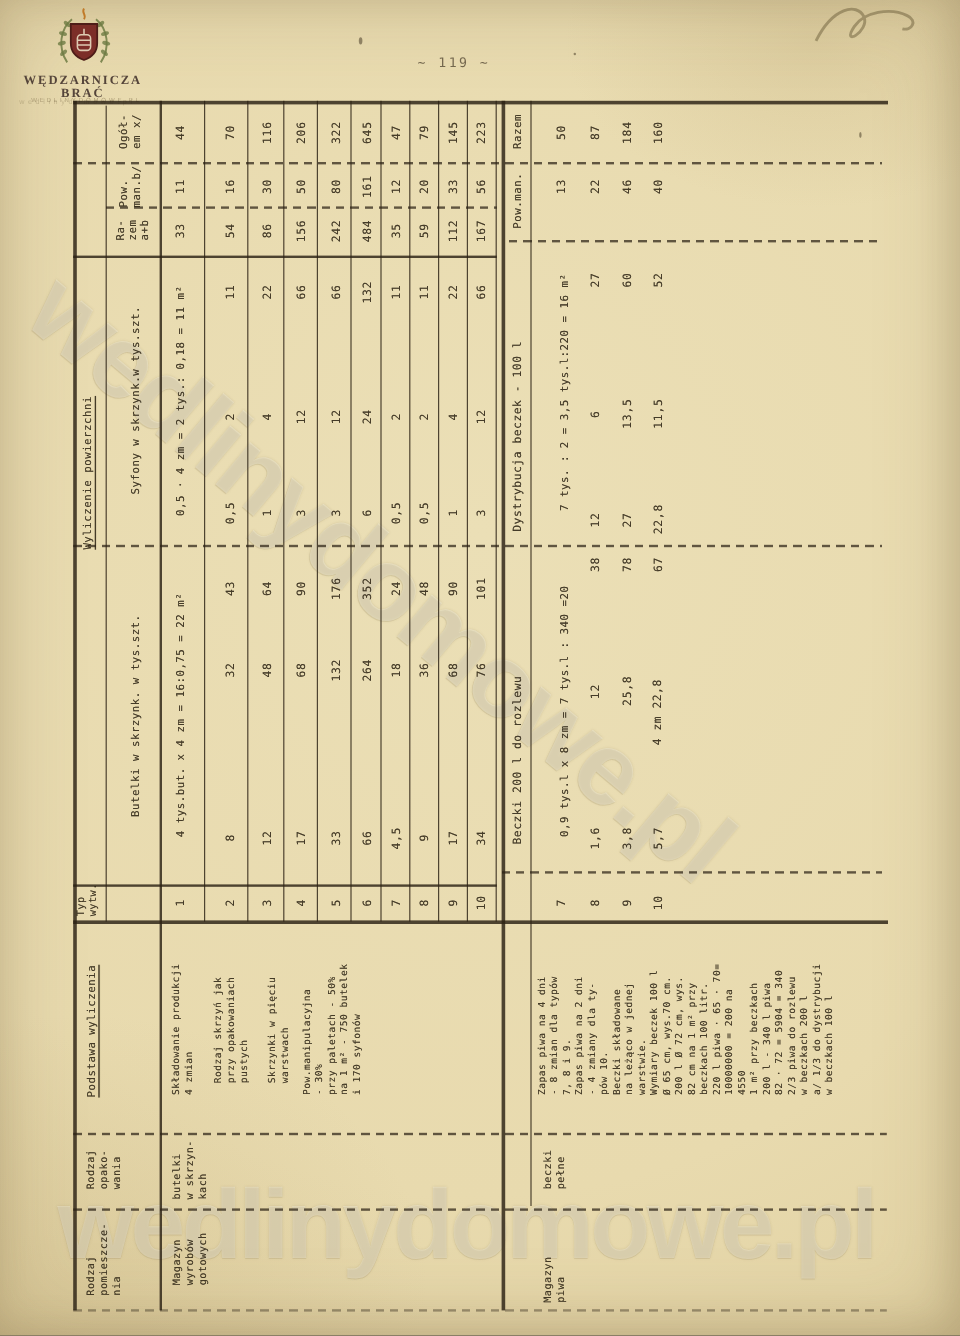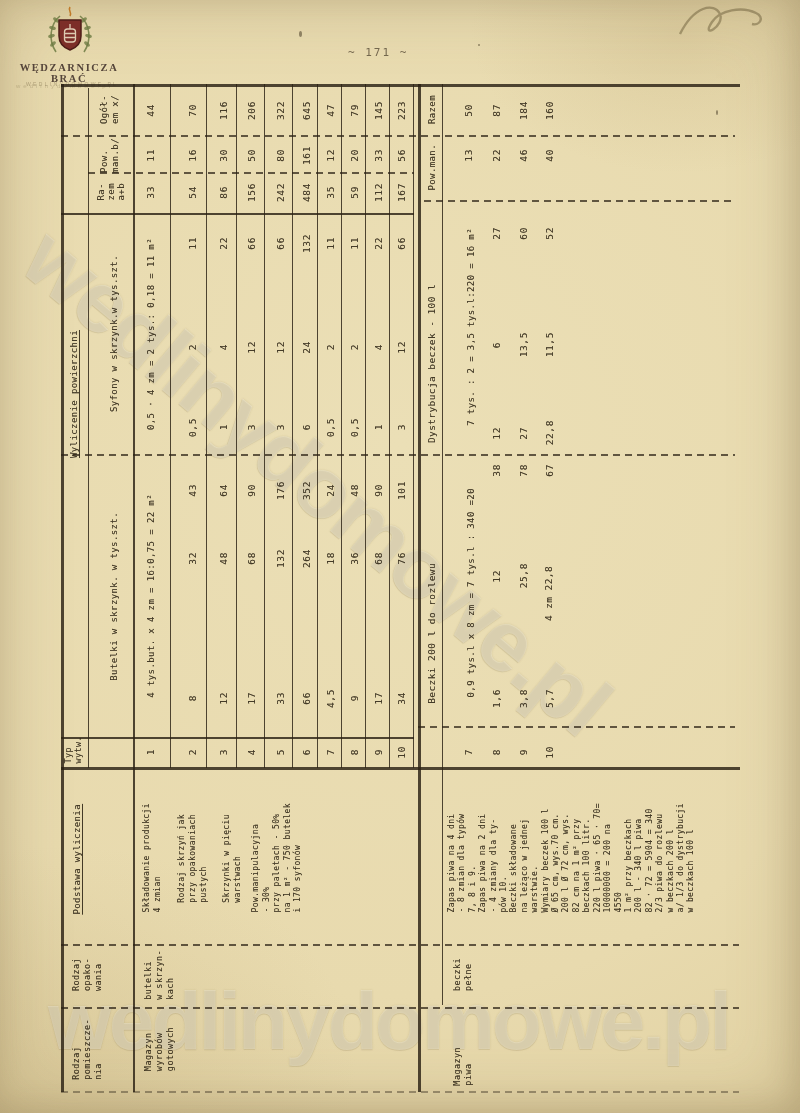--- a/index.html
+++ b/index.html
@@ -63,21 +63,21 @@
     <path d="M26 1 C23.5 5 28.5 6 26 10" fill="none" stroke="#c07a28" stroke-width="1.6"></path>
     <path d="M15 14 h22 v16 q0 10 -11 14 q-11 -4 -11 -14 z" fill="#7c2e28" stroke="#4e1d18" stroke-width="1.5"></path>
     <g stroke="#e9dcc2" stroke-width="1.3" fill="none" opacity="0.9">
       <rect x="20.5" y="23" width="11" height="13" rx="3"></rect>
       <path d="M20.5 27.5 h11 M20.5 31.5 h11 M26 18 v5"></path>
     </g>
   </svg>
   <div class="logo-title">WĘDZARNICZA BRAĆ</div>
   <div class="logo-sub">WEDLINYDOMOWE.PL</div>
 
-  <div class="pageno">~ 171 ~</div>
+  <div class="pageno">~ 119 ~</div>
 
   <svg style="position:absolute;left:668px;top:0px" width="120" height="48" viewBox="0 0 120 48">
     <path d="M12 34 C26 6 46 2 52 14 C57 26 32 40 44 22 C52 10 74 6 88 13 C97 17 92 26 84 24" fill="none" stroke="rgba(108,94,58,.5)" stroke-width="2.4"></path>
   </svg>
   <div class="ink-dot" style="left:299px;top:31px;width:3px;height:6px;"></div>
   <div class="ink-dot" style="left:478px;top:44px;width:2px;height:2px;"></div>
   <div class="ink-dot" style="left:716px;top:110px;width:2px;height:5px;"></div>
 
   <div class="wm-tiny">wedlinydomowe.pl</div>
   <div class="wm wm-diag">wedlinydomowe.pl</div>

